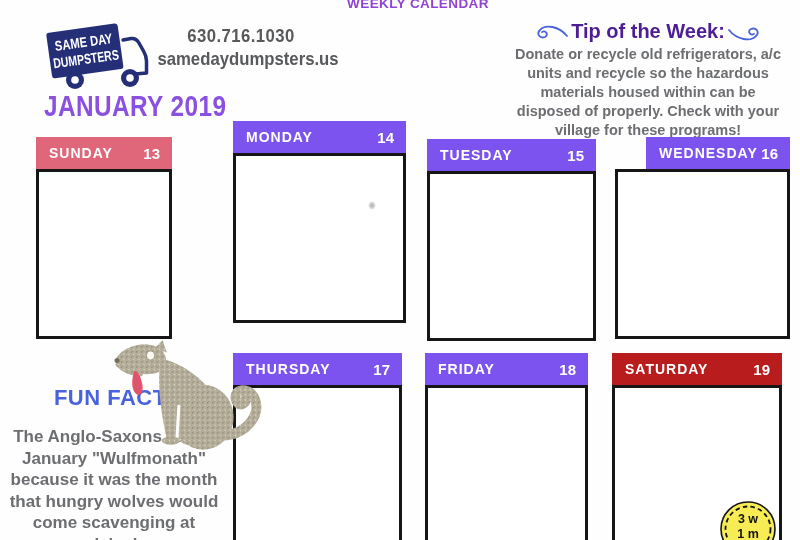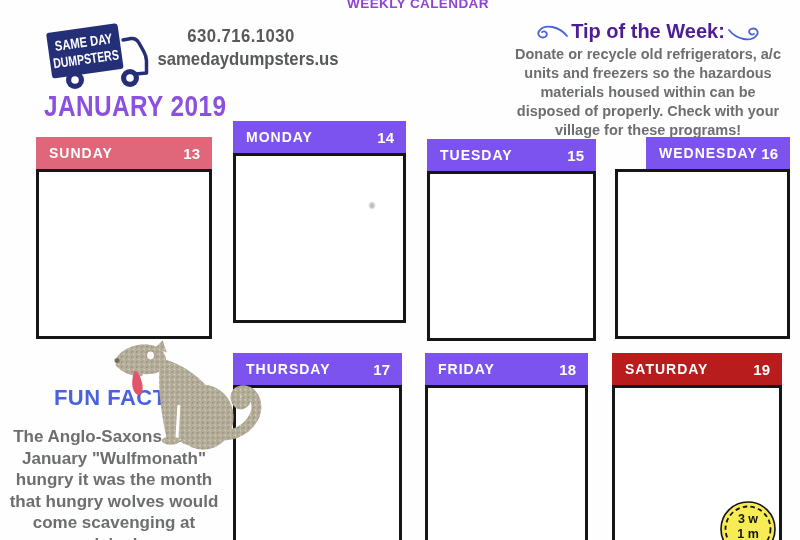--- a/index.html
+++ b/index.html
@@ -28,21 +28,21 @@
   .tip-title{color:#4c1d95;font-weight:bold;font-size:20px;white-space:nowrap;}
   .tip-line{font-size:14.5px;font-weight:bold;color:#6d6e71;line-height:19px;white-space:nowrap;}
 
   
   .day{position:absolute;}
   .day-head{height:32px;display:flex;align-items:center;justify-content:space-between;
     padding:0 12px 0 13px;color:#fff;font-weight:bold;letter-spacing:1px;font-size:14px;
     box-sizing:border-box;}
   .day-date{font-size:15px;letter-spacing:0;}
   .day-box{border:3px solid #161616;background:#fff;box-sizing:border-box;height:170px;}
-  .col-sun{left:36px;top:137px;width:176px;}
+  .col-sun{left:36px;top:137px;width:136px;}
   .col-mon{left:233px;top:121px;width:173px;}
   .col-tue{left:427px;top:139px;width:169px;border-radius:30px;}
   .col-wed{left:615px;top:137px;width:175px;}
   .col-thu{left:233px;top:353px;width:169px;}
   .col-fri{left:425px;top:353px;width:163px;}
   .col-sat{left:612px;top:353px;width:170px;}
 
   
   .funfact-title{position:absolute;left:2px;top:385px;width:222px;text-align:center;
     color:#4a63dd;font-weight:bold;font-size:22px;letter-spacing:.5px;}
@@ -88,21 +88,21 @@
       <svg width="34" height="22" viewBox="0 0 34 22">
         <path d="M32 15 C24 5 10 3 5 9 C1 13 5 18 10 16 C14 14 11 9 7 11" fill="none" stroke="#4a63dd" stroke-width="1.8" stroke-linecap="round"></path>
       </svg>
       <span class="tip-title">Tip of the Week:</span>
       <svg width="34" height="22" viewBox="0 0 34 22">
         <path d="M2 9 C10 19 24 21 29 15 C33 11 29 6 24 8 C20 10 23 15 27 13" fill="none" stroke="#4a63dd" stroke-width="1.8" stroke-linecap="round"></path>
       </svg>
     </div>
     <div>
       <div class="tip-line">Donate or recycle old refrigerators, a/c</div>
-      <div class="tip-line">units and freezers so the hazardous</div>
+      <div class="tip-line">units and recycle so the hazardous</div>
       <div class="tip-line">materials housed within can be</div>
       <div class="tip-line">disposed of properly.  Check with your</div>
       <div class="tip-line">village for these programs!</div>
     </div>
   </div>
 
   <div class="day col-sun">
     <div class="day-head" style="background-color: rgb(224, 103, 122);">
       <span class="day-name">SUNDAY</span>
       <span class="day-date">13</span>
@@ -155,21 +155,21 @@
       <span class="day-name">SATURDAY</span>
       <span class="day-date">19</span>
     </div>
     <div class="day-box"></div>
   </div>
 
   <div class="funfact-title">FUN FACT:</div>
   <div class="funfact-body">
     <div class="ff-line">The Anglo-Saxons called</div>
     <div class="ff-line">January "Wulfmonath"</div>
-    <div class="ff-line">hungry it was the month</div>
+    <div class="ff-line">because it was the month</div>
     <div class="ff-line">that hungry wolves would</div>
     <div class="ff-line">come scavenging at</div>
     <div class="ff-line">people's doors</div>
   </div>
 
   <svg class="wolf" viewBox="0 0 150 112">
     <defs>
       <pattern id="spk" width="5" height="5" patternUnits="userSpaceOnUse">
         <rect width="5" height="5" fill="#b7b09c"></rect>
         <circle cx="1.3" cy="1.6" r="0.75" fill="#8e8772"></circle>

